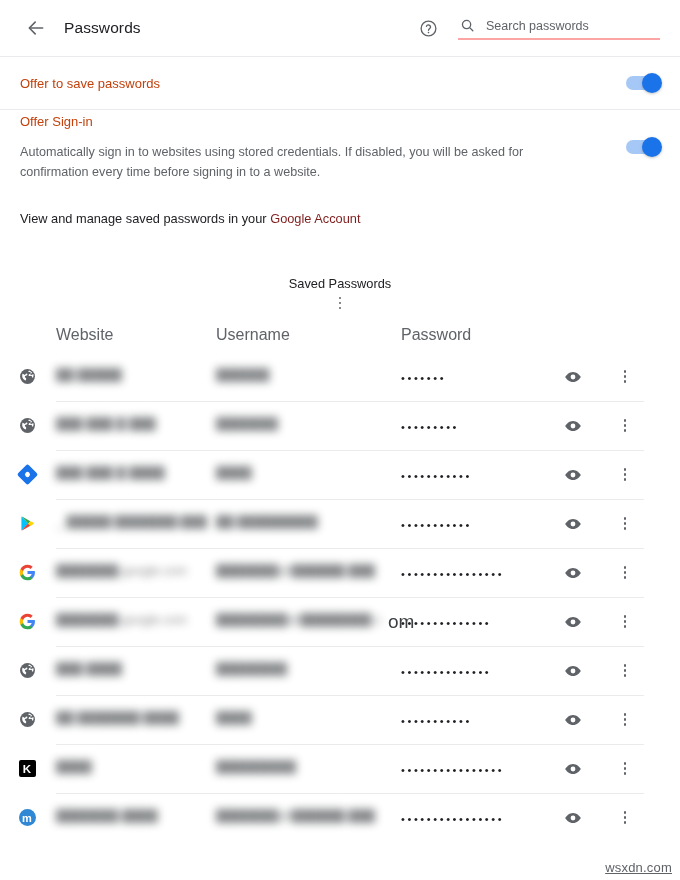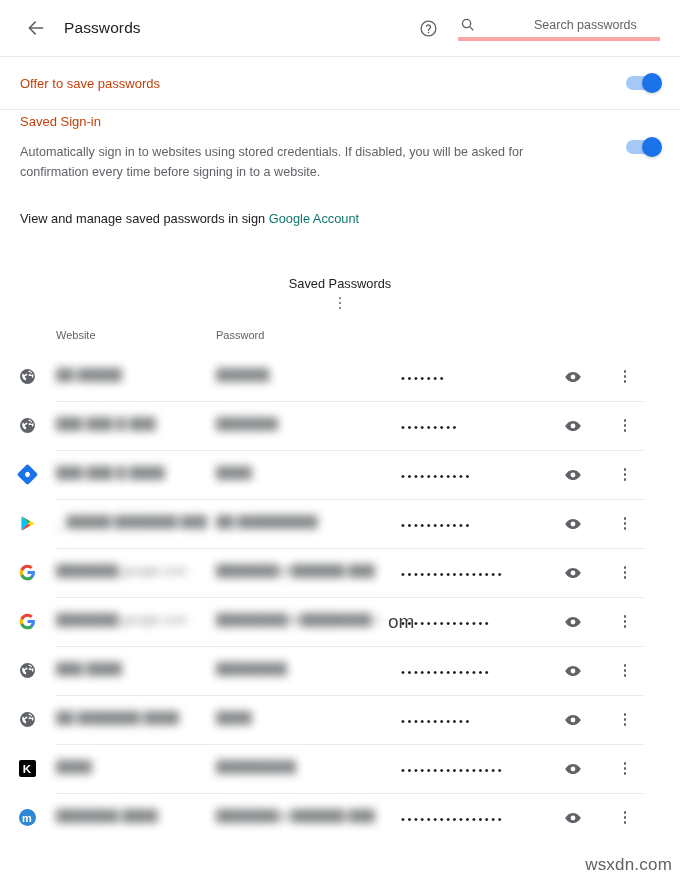--- a/index.html
+++ b/index.html
@@ -48,24 +48,23 @@
     display: flex;
     align-items: center;
     justify-content: center;
     margin-right: 16px;
     flex: 0 0 auto;
   }
   .search-wrap {
     display: flex;
     align-items: center;
     width: 202px;
-    border-bottom: 4px solid #fca5a5;
+    border-bottom: 2px solid #fca5a5;
     padding-bottom: 3px;
     flex: 0 0 auto;
-    gap: 48px;
   }
   .search-icon-box {
     width: 18px;
     height: 18px;
     display: flex;
     align-items: center;
     justify-content: center;
     margin-right: 10px;
     flex: 0 0 auto;
   }
@@ -137,21 +136,21 @@
   }
 
   
   .manage-line {
     padding: 26px 20px 0 20px;
     font-size: 12.8px;
     color: #202124;
     line-height: 18px;
   }
   .manage-link {
-    color: #0f766e;
+    color: #7f1d1d;
     text-decoration: none;
   }
 
   
   .saved-head {
     margin-top: 48px;
     padding: 0 20px;
     display: flex;
     align-items: center;
     height: 24px;
@@ -183,21 +182,21 @@
   
   .pw-table {
     margin-top: 22px;
     padding-left: 56px;
     box-sizing: border-box;
   }
   .pw-header {
     display: flex;
     align-items: center;
     height: 26px;
-    font-size: 11px;
+    font-size: 16px;
     color: #5f6368;
   }
   .col-site  { width: 160px; flex: 0 0 auto; }
   .col-user  { width: 185px; flex: 0 0 auto; }
   .col-pass  { width: 160px; flex: 0 0 auto; }
   .col-act   { width: 52px;  flex: 0 0 auto; }
   .col-menu  { width: 40px;  flex: 0 0 auto; }
 
   .pw-rows { margin-top: 4px; }
   .pw-row {
@@ -258,23 +257,24 @@
     height: 24px;
     display: flex;
     align-items: center;
     justify-content: center;
   }
 
   .watermark {
     position: absolute;
     right: 8px;
     bottom: 5px;
-    font-size: 17px;
+    font-size: 13px;
     color: #5f6368;
     letter-spacing: .2px;
+    text-decoration: underline;
   }
   .fi-diamond {
     width: 15px; height: 15px;
     background: #1a73e8;
     transform: rotate(45deg);
     border-radius: 2px;
     display:flex; align-items:center; justify-content:center;
   }
   .fi-diamond::after {
     content:"";
@@ -342,45 +342,46 @@
   <div class="toggle">
     <div class="track"></div>
     <div class="knob"></div>
   </div>
 </div>
 
 <div class="divider-full"></div>
 
 <div class="setting-row r2">
   <div class="setting-text">
-    <div class="setting-title">Saved Sign-in</div>
+    <div class="setting-title">Offer Sign-in</div>
     <div class="setting-sub">Automatically sign in to websites using stored credentials. If disabled, you will be asked for confirmation every time before signing in to a website.</div>
   </div>
   <div class="toggle">
     <div class="track"></div>
     <div class="knob"></div>
   </div>
 </div>
 
 <div class="manage-line">
-  <span>View and manage saved passwords in sign </span><a class="manage-link" href="#">Google Account</a>
+  <span>View and manage saved passwords in your </span><a class="manage-link" href="#">Google Account</a>
 </div>
 
 <div class="saved-head">
   <div class="saved-title">Saved Passwords</div>
   <div class="kebab">
     <i></i>
     <i></i>
     <i></i>
   </div>
 </div>
 
 <div class="pw-table">
   <div class="pw-header">
     <div class="col-site">Website</div>
+    <div class="col-user">Username</div>
     <div class="col-pass">Password</div>
     <div class="col-act"></div>
     <div class="col-menu"></div>
   </div>
   <div class="pw-rows" id="pw-rows">
       <div class="pw-row">
         <span class="favicon">
           <svg width="17" height="17" viewBox="0 0 24 24">
             <circle cx="12" cy="12" r="10.5" fill="#5f6368"></circle>
             <path d="M5 8.2c1.6.3 2.1 1.6 3.4 1.4 1.2-.2 1-1.6 2.3-1.7 1.4-.1 1.5 1.5.6 2.3-.9.8-2.6.6-3 1.8-.4 1.2 1 1.6 1.6 2.6.5 1 .2 2.4-.7 3.1-1.7-.5-3.2-1.8-4-3.5C4.4 12.4 4.3 10 5 8.2z" fill="#ffffff"></path>

